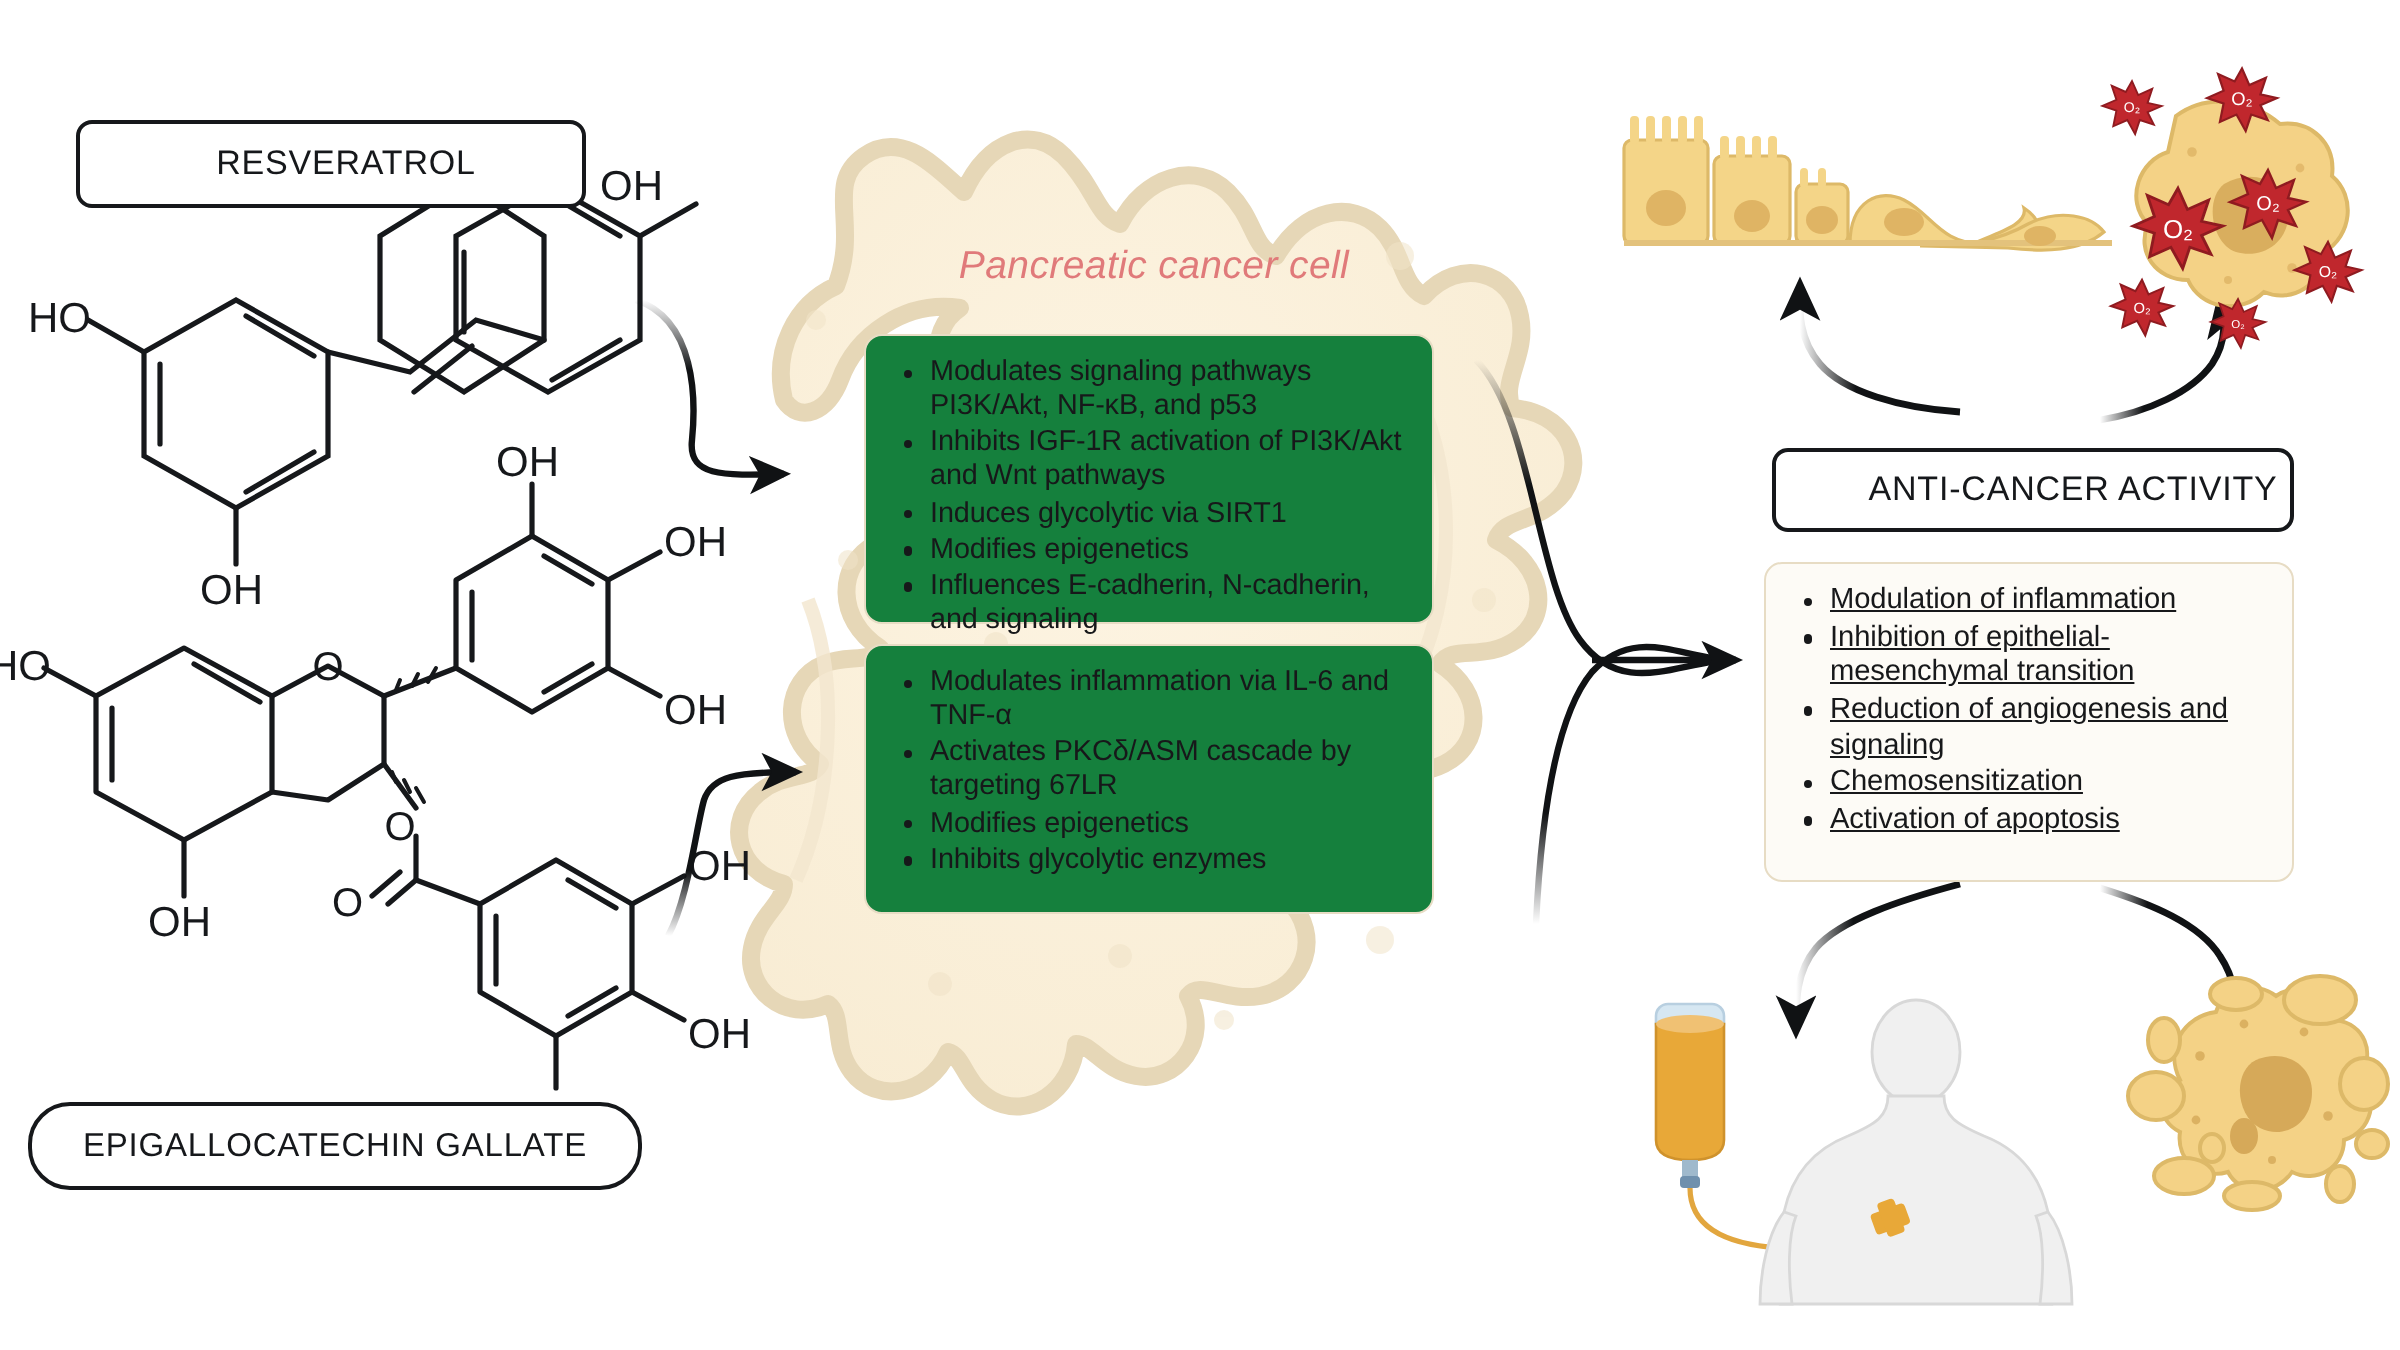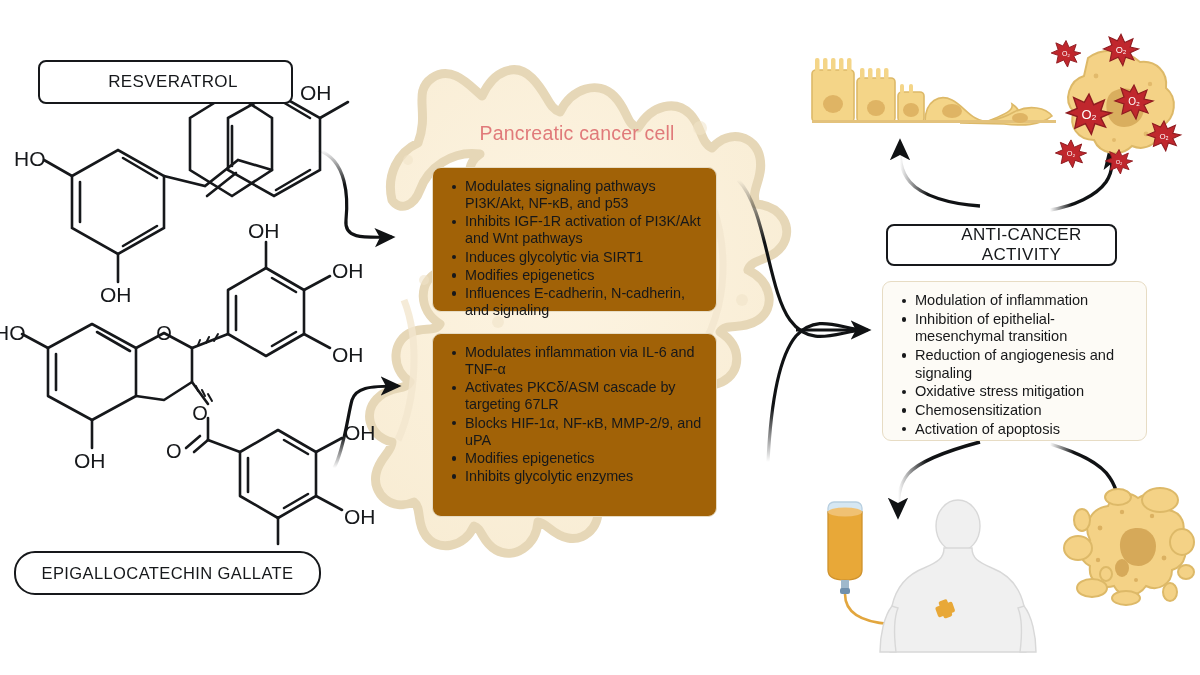--- a/index.html
+++ b/index.html
@@ -18,56 +18,57 @@
     background:#ffffff;
     display:flex;align-items:center;justify-content:center;
     text-align:center;
     letter-spacing:.4px;
     color:#16181b;
     font-size:17px;
     box-sizing:border-box;
   }
   #resveratrol-box{left:38px;top:60px;width:255px;height:44px;padding-left:15px;}
   #egcg-box{left:14px;top:551px;width:307px;height:44px;font-size:16.5px;border-radius:21px;}
-  #anticancer-box{left:886px;top:224px;width:231px;height:42px;font-size:17px;padding-left:40px;}
+  #anticancer-box{left:886px;top:224px;width:261px;height:42px;font-size:17px;padding-left:40px;}
 
   
   .panel{
     position:absolute;
     border:1.5px solid #e7dcc4;
     border-radius:9px;
-    background:#a16207;
+    background:#15803d;
     box-sizing:border-box;
     padding:10px 12px 10px 10px;
   }
   #panel-res{left:432px;top:167px;width:285px;height:145px;}
-  #panel-egcg{left:432px;top:333px;width:285px;height:184px;}
+  #panel-egcg{left:432px;top:322px;width:285px;height:135px;}
   #panel-effects{left:882px;top:281px;width:265px;height:160px;background:#fdfbf6;}
 
   ul.bul{margin:0;padding:0 0 0 22px;list-style:none;}
   ul.bul li{
     position:relative;
     font-size:14.4px;
     line-height:1.19;
     margin-bottom:1px;
     color:#17181a;
     letter-spacing:-.05px;
   }
   ul.bul li::before{
     content:"";
     position:absolute;left:-13px;top:6.5px;
     width:4.4px;height:4.4px;border-radius:50%;
     background:#17181a;
   }
-  #panel-effects ul.bul li{font-size:14.6px;line-height:1.21;}
+  #panel-effects ul.bul li{font-size:14.6px;line-height:1.21;text-decoration:underline;}
 
   
   #cell-title{
     position:absolute;left:432px;top:122px;width:290px;
     text-align:center;
+    font-style:italic;
     font-size:19.5px;
     color:#e07a7a;
     letter-spacing:.2px;
   }
 
   
   svg.lay{position:absolute;left:0;top:0;width:1200px;height:675px;overflow:visible;pointer-events:none;}
 </style>
 </head>
 <body>
@@ -433,30 +434,28 @@
       <li>Induces glycolytic via SIRT1</li>
       <li>Modifies epigenetics</li>
       <li>Influences E-cadherin, N-cadherin, and signaling</li>
     </ul>
   </div>
 
   <div class="panel" id="panel-egcg">
     <ul class="bul">
       <li>Modulates inflammation via IL-6 and TNF-α</li>
       <li>Activates PKCδ/ASM cascade by targeting 67LR</li>
-      <li>Blocks HIF-1α, NF-κB, MMP-2/9, and uPA</li>
       <li>Modifies epigenetics</li>
       <li>Inhibits glycolytic enzymes</li>
     </ul>
   </div>
 
   <div class="panel" id="panel-effects">
     <ul class="bul">
       <li>Modulation of inflammation</li>
       <li>Inhibition of epithelial-mesenchymal transition</li>
       <li>Reduction of angiogenesis and signaling</li>
-      <li>Oxidative stress mitigation</li>
       <li>Chemosensitization</li>
       <li>Activation of apoptosis</li>
     </ul>
   </div>
 
 </div>
 
 </body></html>

